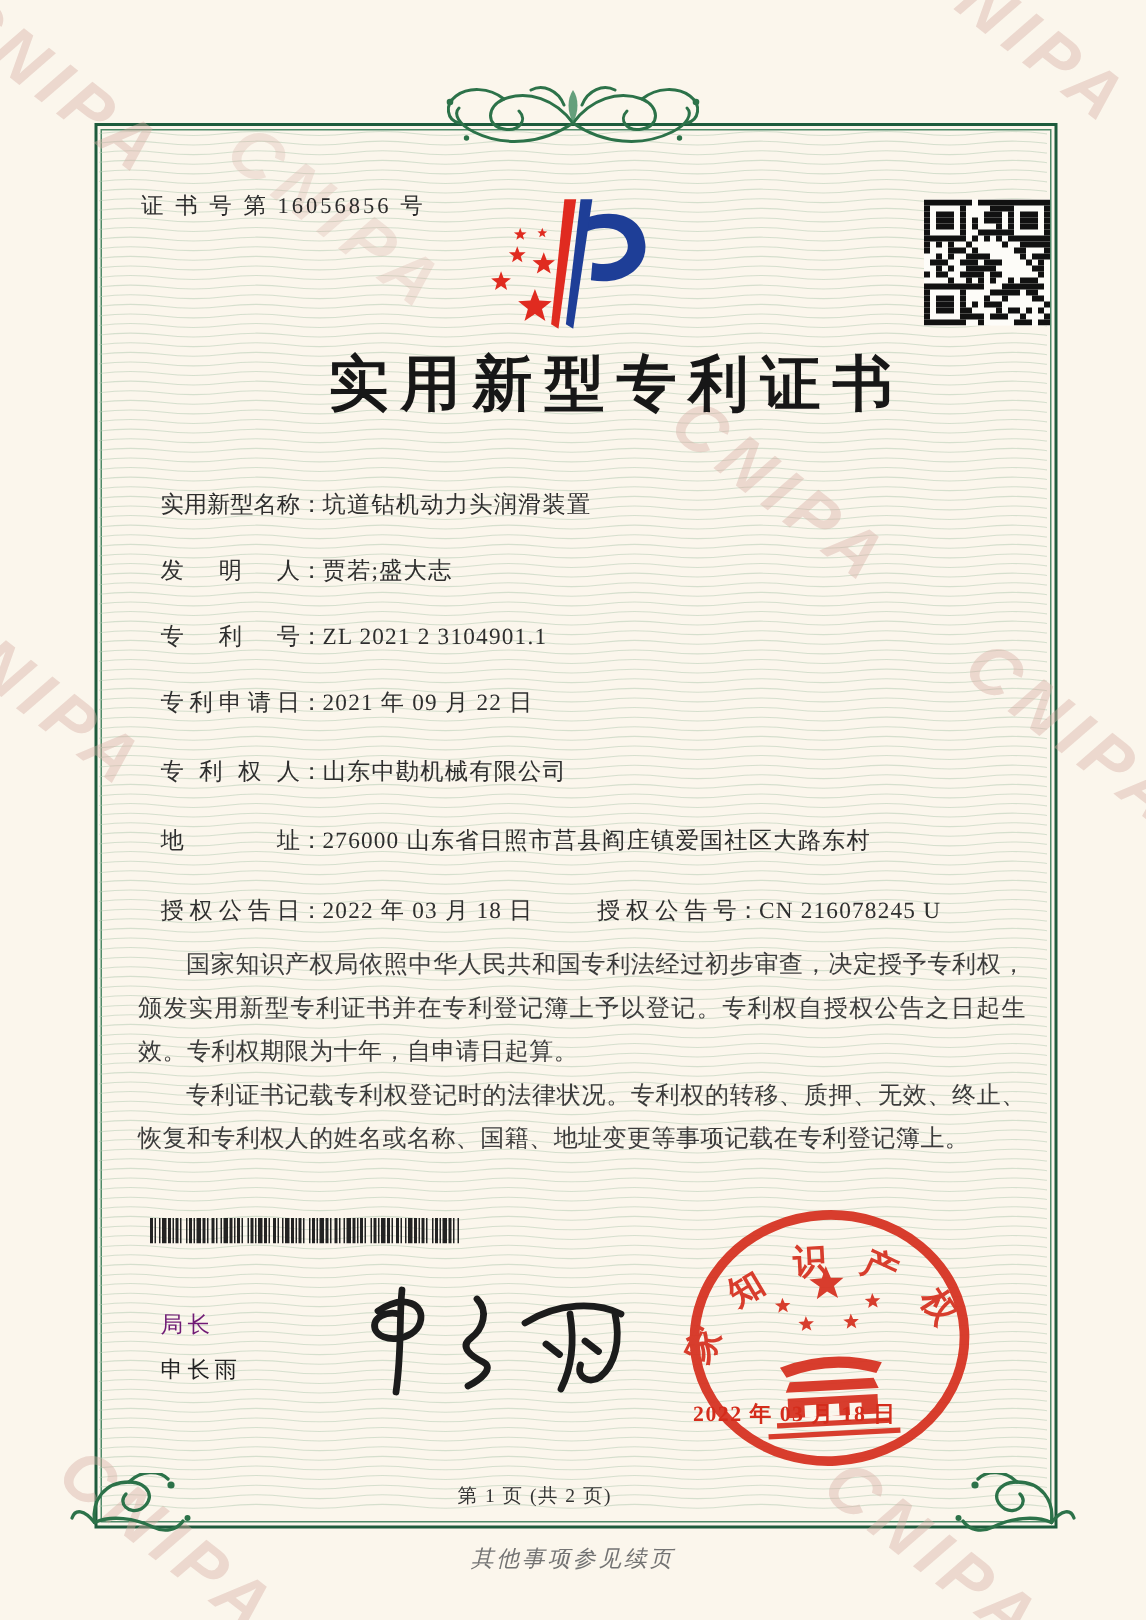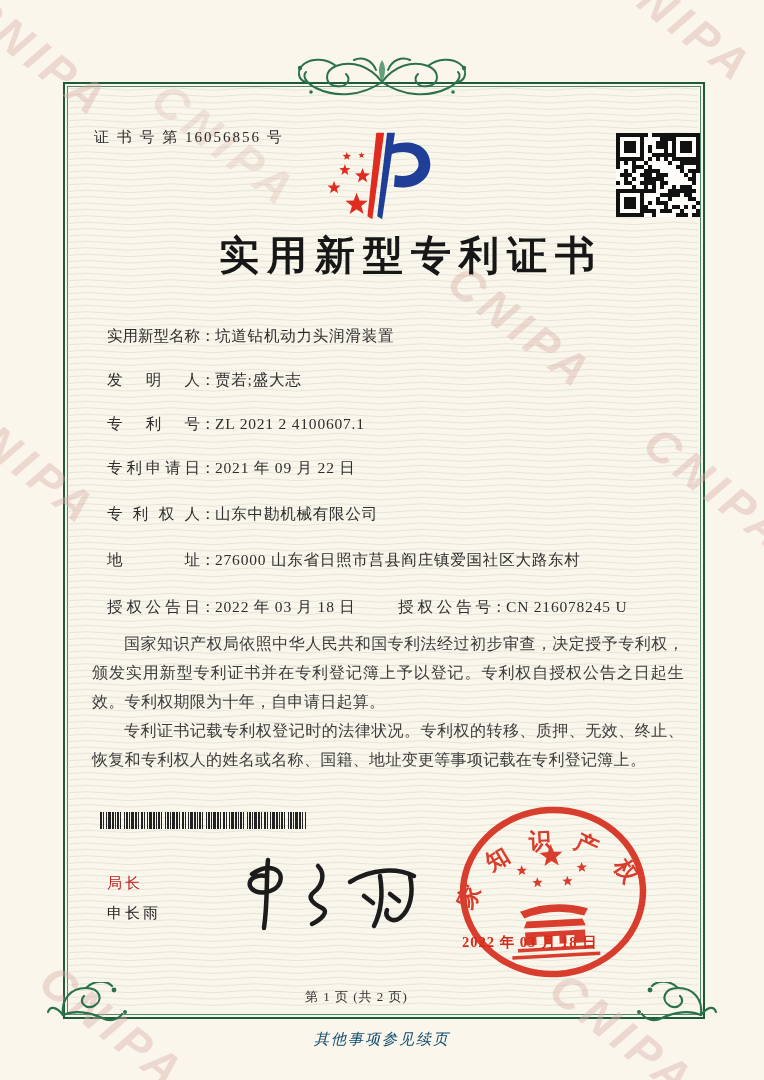--- a/index.html
+++ b/index.html
@@ -30,33 +30,33 @@
   .f-colon{display:inline-block;width:15px;}
   .f-value{letter-spacing:0.8px;}
   .grant-group2{position:absolute;left:291px;top:0;white-space:nowrap;}
 
   #body-text{position:absolute;left:92px;top:629px;width:592px;font-size:16px;
              color:#3c3c3c;line-height:29px;text-align:justify;z-index:3;}
   #body-text p{margin:0;text-indent:32px;letter-spacing:0.3px;}
 
   #barcode{position:absolute;left:100px;top:812px;z-index:3;}
   #signer-title{position:absolute;left:107px;top:874px;font-size:15px;letter-spacing:3px;
-                color:#b91c1c;font-family:"Liberation Sans","DejaVu Sans",sans-serif;z-index:3;}
+                color:#701a75;font-family:"Liberation Sans","DejaVu Sans",sans-serif;z-index:3;}
   #signer-name{position:absolute;left:107px;top:904px;font-size:15px;letter-spacing:3px;
                color:#222;font-family:Liberation Mono, monospace;z-index:3;}
   #signature{position:absolute;left:222px;top:848px;z-index:3;}
 
   #seal{position:absolute;left:453px;top:792px;z-index:4;transform:rotate(-3deg);opacity:0.93;}
   #seal-date{position:absolute;left:462px;top:933px;width:170px;font-size:14.5px;
              font-weight:bold;color:#d42c1b;letter-spacing:1px;z-index:5;white-space:nowrap;}
 
   #page-no{position:absolute;left:63px;top:988px;width:587px;text-align:center;
            font-size:13px;color:#333;letter-spacing:1px;z-index:3;}
   #cont-note{position:absolute;left:63px;top:1030px;width:638px;text-align:center;
-             font-size:15px;font-style:italic;color:#0c4a6e;letter-spacing:2px;z-index:3;}
+             font-size:15px;font-style:italic;color:#737373;letter-spacing:2px;z-index:3;}
 </style>
 </head>
 <body>
 
 <div id="page">
 
   <span class="wm" style="left:-48px;top:28px">CNIPA</span>
   <span class="wm" style="left:596px;top:-6px">CNIPA</span>
   <span class="wm" style="left:140px;top:118px;color:rgba(214,175,164,0.30)">CNIPA</span>
   <span class="wm" style="left:436px;top:300px">CNIPA</span>
@@ -375,21 +375,21 @@
         <span>发</span>
         <span>明</span>
         <span>人</span>
       </span><span class="f-colon">：</span><span class="f-value">贾若;盛大志</span>
   </div>
   <div class="row" style="top:414px">
     <span class="f-label spread">
         <span>专</span>
         <span>利</span>
         <span>号</span>
-      </span><span class="f-colon">：</span><span class="f-value">ZL 2021 2 4100607.1</span>
+      </span><span class="f-colon">：</span><span class="f-value">ZL 2021 2 3104901.1</span>
   </div>
   <div class="row" style="top:458px">
     <span class="f-label spread">
         <span>专</span>
         <span>利</span>
         <span>申</span>
         <span>请</span>
         <span>日</span>
       </span><span class="f-colon">：</span><span class="f-value">2021 年 09 月 22 日</span>
   </div>

